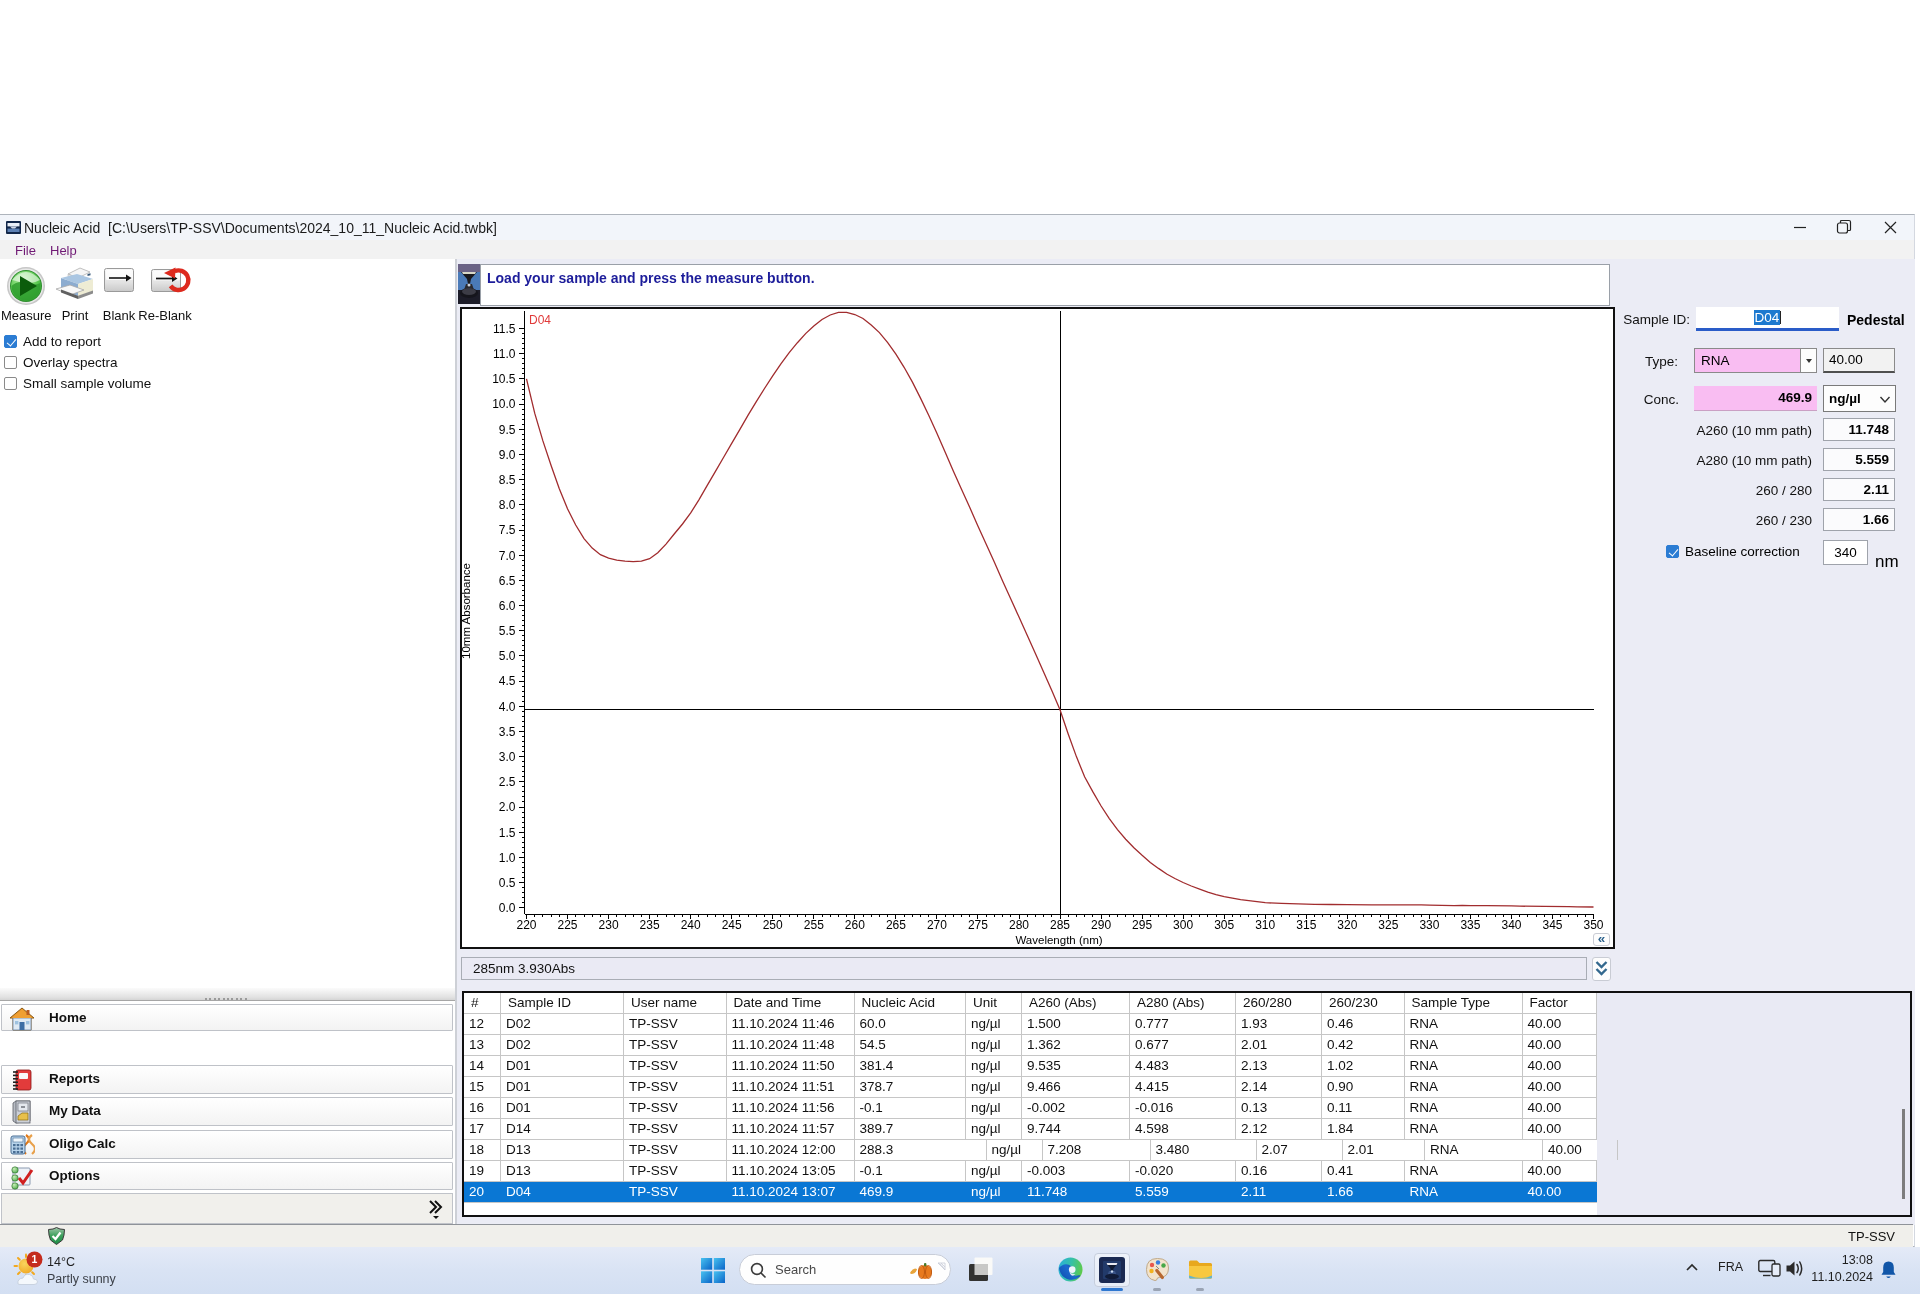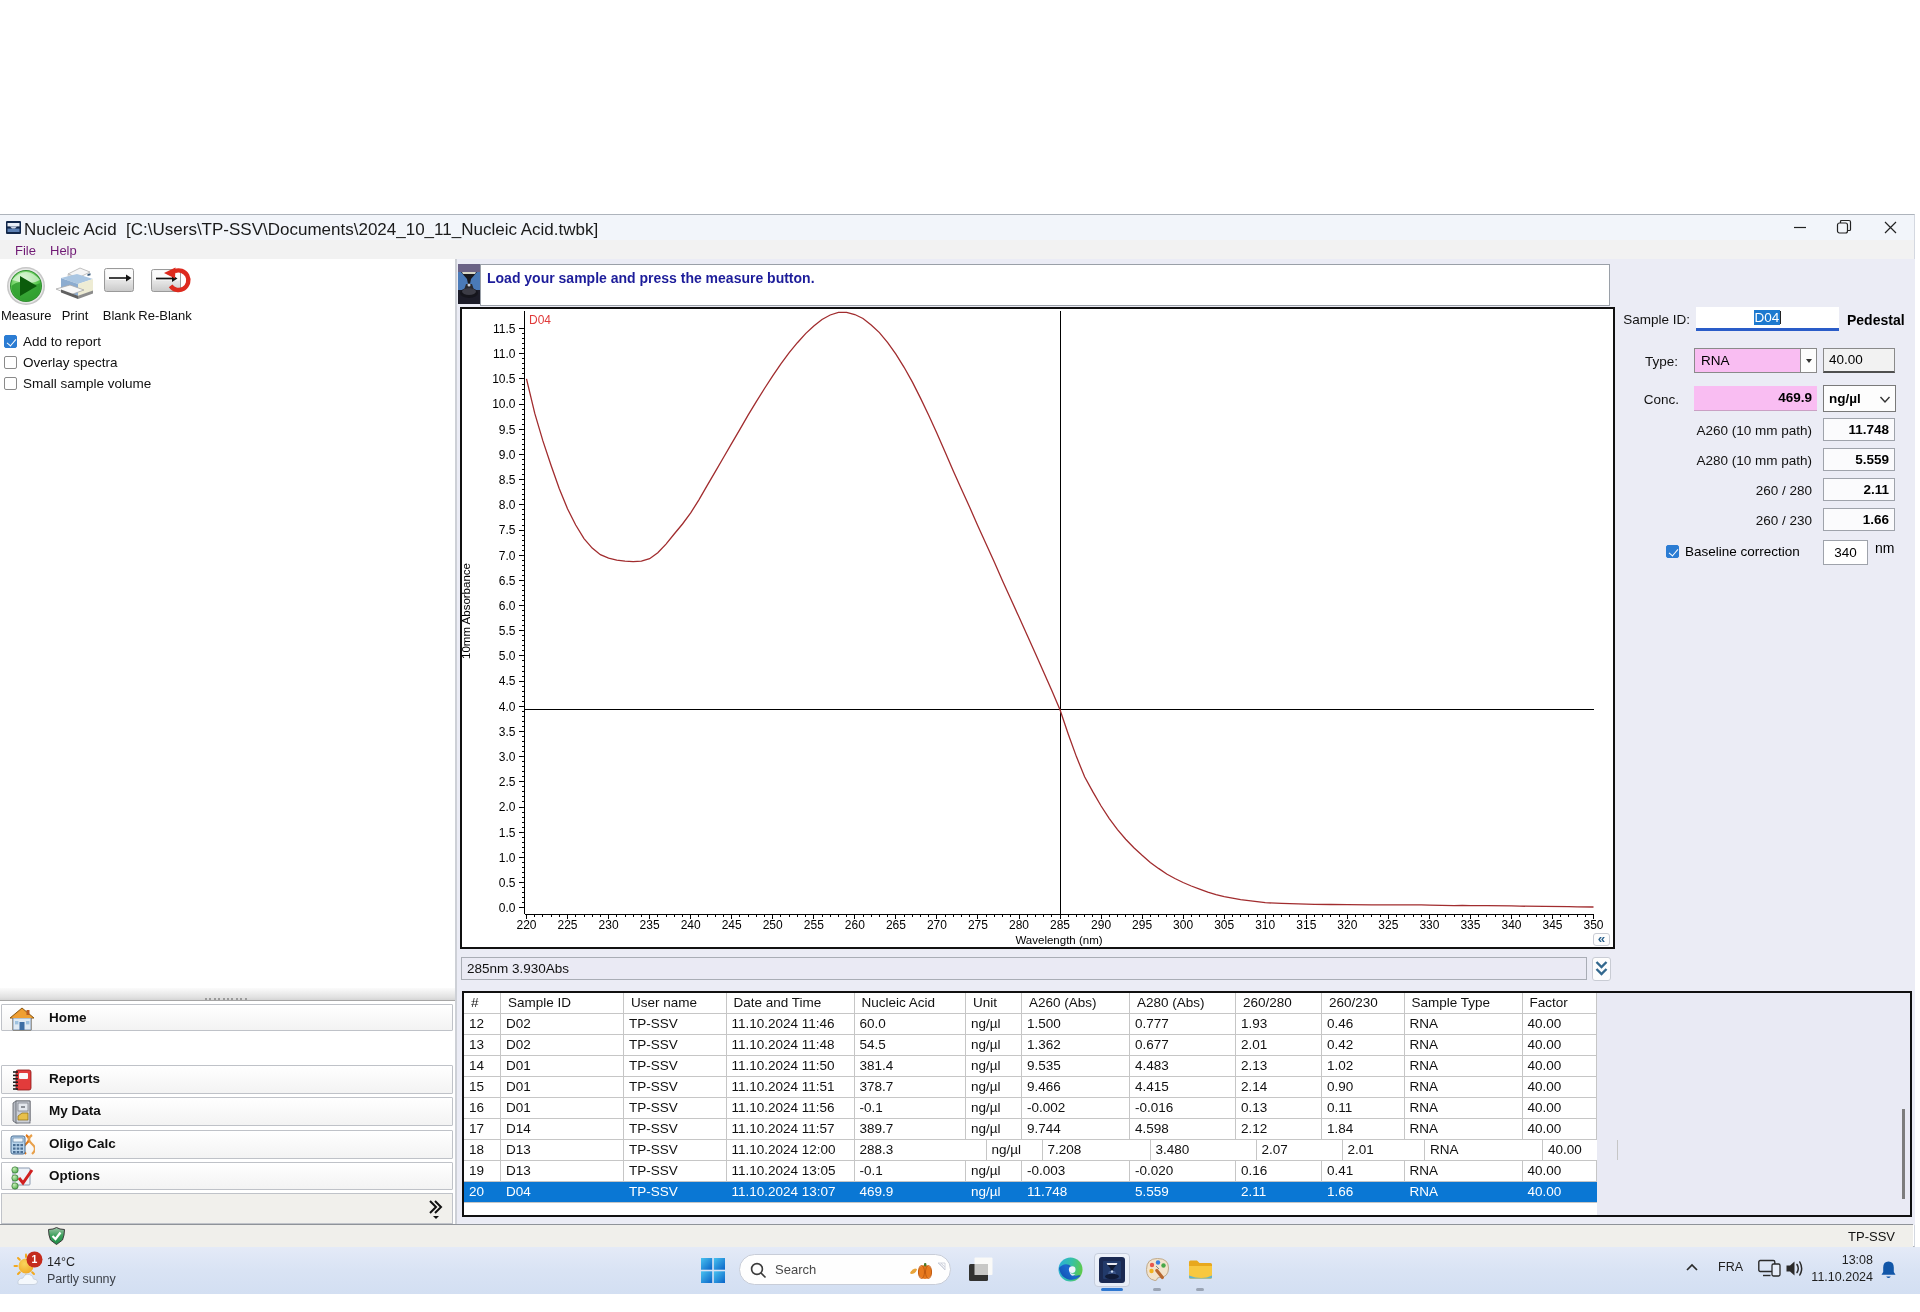--- a/index.html
+++ b/index.html
@@ -1,20 +1,20 @@
 <!DOCTYPE html>
 <html><head><meta charset="utf-8">
 <style>
 *{margin:0;padding:0;box-sizing:border-box}
 html,body{width:1920px;height:1312px;background:#fff;font-family:"Liberation Sans",sans-serif;overflow:hidden;position:relative}
 .abs{position:absolute}
 
 #win{position:absolute;left:0;top:214px;width:1915px;height:1033px;background:#fff;border:1px solid #aeb4bc;border-left:none;border-right:1px solid #d4d8e0}
 #titlebar{position:absolute;left:0;top:0;width:100%;height:25px;background:#f2f5fa}
-#titlebar .ttext{position:absolute;left:24px;top:5px;font-size:17px;color:#1b1b1b;white-space:pre}
+#titlebar .ttext{position:absolute;left:24px;top:5px;font-size:14px;color:#1b1b1b;white-space:pre}
 #menubar{position:absolute;left:0;top:25px;width:100%;height:19px;background:#f2f2f2}
 #menubar span{position:absolute;top:3px;font-size:13px;color:#701a75}
 .wbtn{position:absolute;top:3px;width:18px;height:18px}
 
 #leftpane{position:absolute;left:0;top:44px;width:455px;height:966px;background:#fff}
 #vsep{position:absolute;left:455px;top:44px;width:2px;height:966px;background:#cdd0d6}
 .toollabel{position:absolute;top:49px;font-size:13px;color:#111;text-align:center}
 .cbrow{position:absolute;left:4px;font-size:13.5px;color:#111;height:16px;line-height:16px}
 .cb{display:inline-block;width:13px;height:13px;border:1px solid #8a8a8a;background:#fff;vertical-align:-2px;margin-right:6px;border-radius:2px}
 .cb.on{background:#2b7cd3;border-color:#2b7cd3;position:relative}
@@ -27,21 +27,21 @@
 #navbottom{position:absolute;left:1px;top:934px;width:452px;height:31px;background:#f1f0ec;border:1px solid #c0c3c9}
 #dots{position:absolute;left:205px;top:738px;width:44px;height:4px;background-image:repeating-linear-gradient(90deg,#9a9a9a 0 2px,transparent 2px 4.4px);background-size:100% 2px;background-repeat:no-repeat;background-position:0 1px}
 
 #rightpane{position:absolute;left:457px;top:44px;width:1458px;height:966px;background:#ebecf5}
 #msgicon{position:absolute;left:1px;top:5px;width:22px;height:40px}
 #msgbox{position:absolute;left:23px;top:5px;width:1130px;height:42px;background:#fff;border:1px solid #9aa0a8}
 #msgbox span{position:absolute;left:6px;top:5px;font-weight:bold;font-size:14px;color:#1c1c9a}
 #chart{position:absolute;left:3px;top:48px;width:1155px;height:642px;background:#fff;border:2px solid #101010}
 .chartsvg{position:absolute;left:-2px;top:-2px}
 #collapse1{position:absolute;left:1131px;top:624px;width:17px;height:13px;background:#fdfdfd;border:1px solid #c9ccd4;border-radius:3px;color:#2a618c;font-weight:bold;font-size:13.5px;line-height:10px;text-align:center}
-#statusrow{position:absolute;left:4px;top:698px;width:1126px;height:23px;background:#eaeaf4;border:1px solid #a9adb5;font-size:13.5px;color:#111;line-height:21px;padding-left:5px}
+#statusrow{position:absolute;left:4px;top:698px;width:1126px;height:23px;background:#eaeaf4;border:1px solid #a9adb5;font-size:13.5px;color:#111;line-height:21px;padding-left:11px}
 #collapse2{position:absolute;left:1135px;top:698px;width:19px;height:24px;background:#fdfdfd;border:1px solid #c9ccd4;border-radius:3px}
 
 .rlabel{position:absolute;font-size:13.5px;color:#111;text-align:right}
 .rvalbox{position:absolute;left:1366px;width:72px;height:23px;background:#fbfbfd;border:1px solid #9fa3ab;font-size:13.5px;font-weight:bold;text-align:right;padding-right:5px;line-height:21px}
 
 .tablebox{position:absolute;left:5px;top:732px;width:1450px;height:226px;background:#e9eaf4;border:2px solid #101010}
 .grid{position:absolute;left:0px;top:0px;width:1133px;height:222px;background:#fff}
 .thr{display:flex;height:21px;border-bottom:1px solid #c6c6c6;background:#fff}
 .th{flex:none;font-size:13.5px;color:#111;text-align:left;padding-left:7px;line-height:20px;border-right:1px solid #c6c6c6;overflow:hidden}
 .tr{display:flex;height:21px;border-bottom:1px solid #c6c6c6;background:#fff}
@@ -587,21 +587,21 @@
     <div class="rlabel" style="left:1100px;top:164px;width:255px">A260 (10 mm path)</div>
     <div class="rvalbox" style="top:159px">11.748</div>
     <div class="rlabel" style="left:1100px;top:194px;width:255px">A280 (10 mm path)</div>
     <div class="rvalbox" style="top:189px">5.559</div>
     <div class="rlabel" style="left:1100px;top:224px;width:255px">260 / 280</div>
     <div class="rvalbox" style="top:219px">2.11</div>
     <div class="rlabel" style="left:1100px;top:254px;width:255px">260 / 230</div>
     <div class="rvalbox" style="top:249px">1.66</div>
     <div class="abs" style="left:1209px;top:285px;font-size:13.5px"><span class="cb on"></span>Baseline correction</div>
     <div class="abs" style="left:1366px;top:281px;width:45px;height:25px;background:#fff;border:1px solid #9fa3ab;font-size:13.5px;text-align:center;line-height:23px">340</div>
-    <div class="abs" style="left:1418px;top:281px;font-size:14px">nm</div>
+    <div class="abs" style="left:1418px;top:293px;font-size:17px">nm</div>
 
     <div class="tablebox">
  <div class="grid">
   <div class="thr">
             <div class="th" style="width:37px">#</div>
             <div class="th" style="width:123px">Sample ID</div>
             <div class="th" style="width:102.5px">User name</div>
             <div class="th" style="width:128px">Date and Time</div>
             <div class="th" style="width:111.5px">Nucleic Acid</div>
             <div class="th" style="width:56px">Unit</div>

